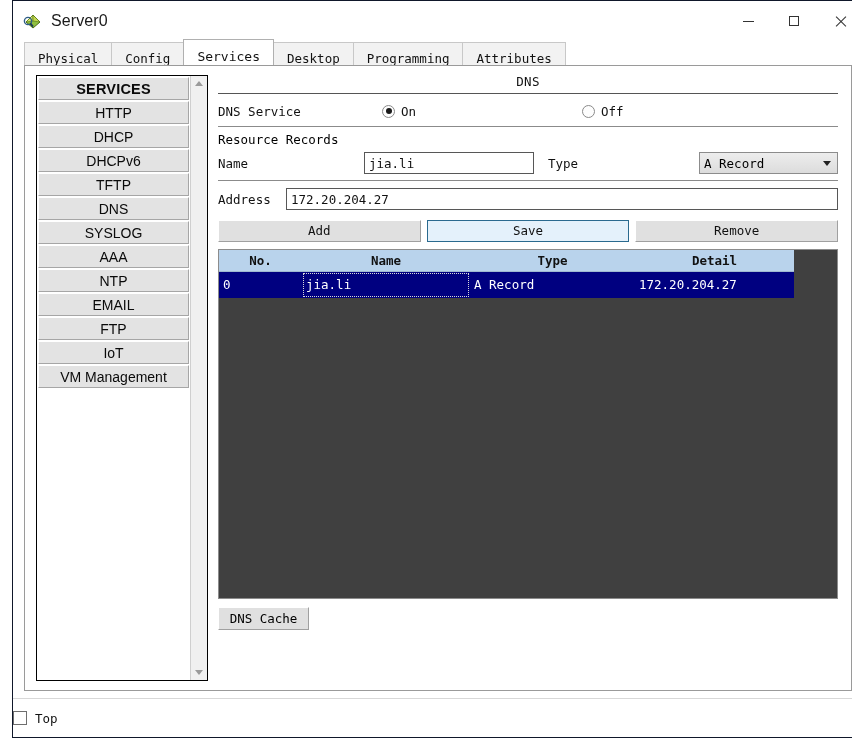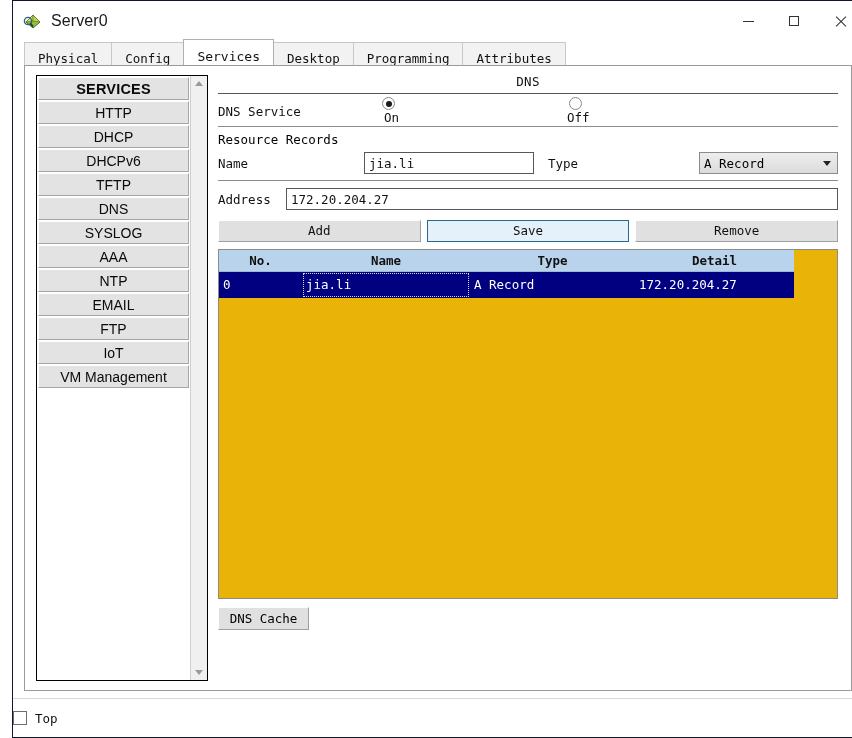--- a/index.html
+++ b/index.html
@@ -233,21 +233,20 @@
   .lbl {
     font-family: "DejaVu Sans Mono", monospace;
     font-size: 12.5px;
     color: #111;
     white-space: nowrap;
   }
   .radio-group {
     display: flex;
     align-items: center;
     cursor: default;
-    flex-direction: column;
   }
   .radio {
     width: 13px; height: 13px;
     border-radius: 50%;
     border: 1px solid #8a8a8a;
     background: #fdfdfd;
     box-sizing: border-box;
     margin-right: 6px;
     position: relative;
     flex: 0 0 13px;
@@ -340,21 +339,21 @@
   }
   .btn.focused {
     background: #e4f1fb;
     border: 1px solid #2a6a8f;
   }
 
   
   .table-wrap {
     margin-top: 7px;
     border: 1px solid #8c8c8c;
-    background: #eab308;
+    background: #404040;
     height: 350px;
     box-sizing: border-box;
     display: flex;
     flex-direction: column;
     overflow: hidden;
   }
   .table-inner {
     width: 575px;
   }
   .thead {

